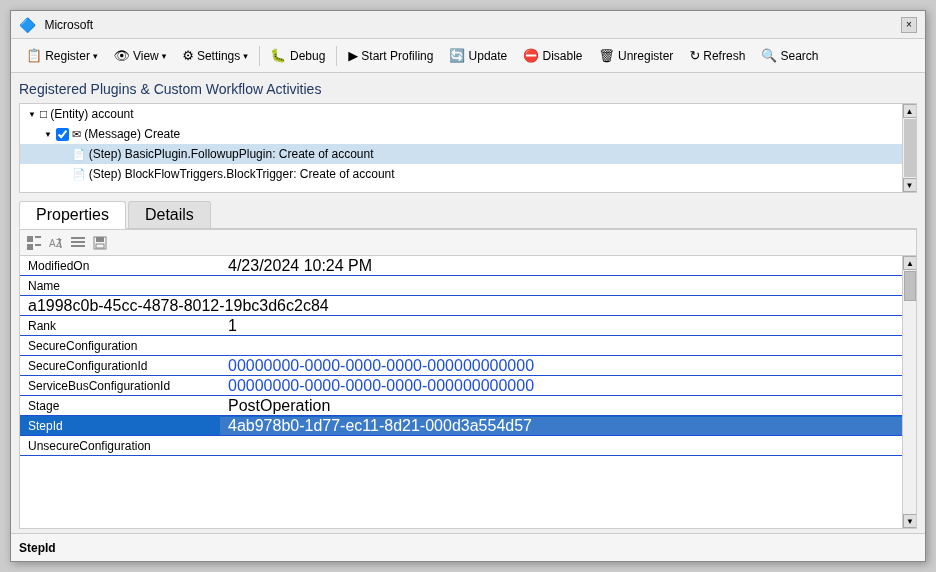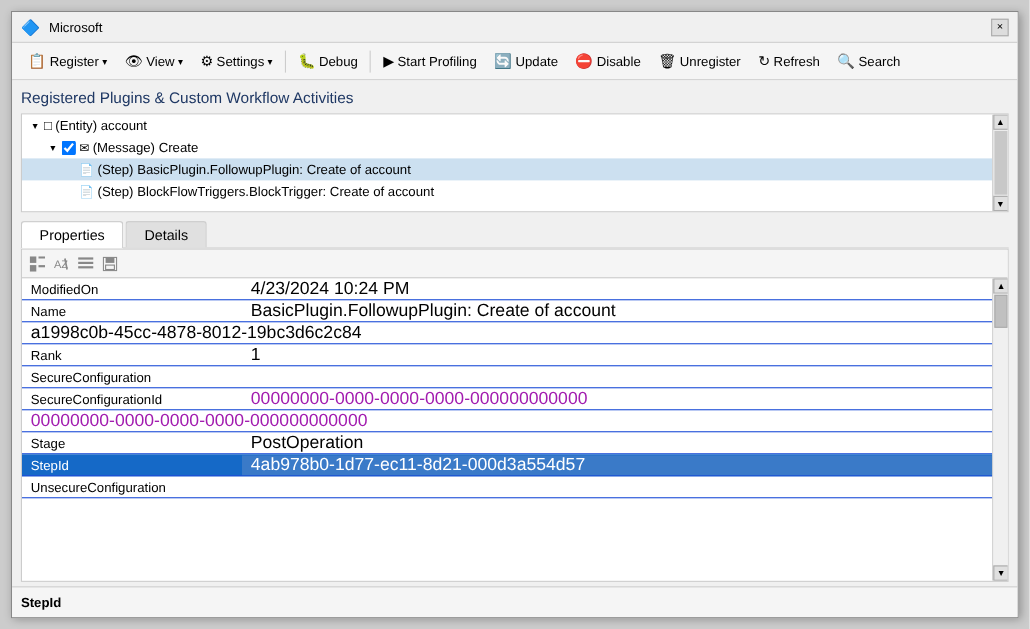--- a/index.html
+++ b/index.html
@@ -168,21 +168,21 @@
       border-bottom: 1px solid #ccc;
       background: #f0f0f0;
       margin-top: 8px;
     }
     .tab {
       padding: 4px 16px;
       border: 1px solid #ccc;
       border-bottom: none;
       background: #e0e0e0;
       cursor: pointer;
-      font-size: 13px;
+      font-size: 16px;
       margin-right: 2px;
       border-radius: 3px 3px 0 0;
     }
     .tab.active {
       background: #fff;
       border-bottom: 1px solid #fff;
       margin-bottom: -1px;
       z-index: 1;
     }
     .props-area {
@@ -245,21 +245,21 @@
     }
     .prop-value {
       flex: 1;
       padding: 0 8px;
       overflow: hidden;
       text-overflow: ellipsis;
       white-space: nowrap;
       font-size: 16px;
     }
     .prop-value.link {
-      color: #a21caf;
+      color: #1d4ed8;
     }
     .status-bar {
       background: #f5f5f5;
       border-top: 1px solid #ccc;
       padding: 4px 8px;
       font-size: 12px;
       font-weight: bold;
       height: 28px;
       display: flex;
       align-items: center;
@@ -430,38 +430,38 @@
       </div>
       <div style="flex:1; display:flex; overflow:hidden; position:relative;">
         <div class="props-table" style="flex:1; overflow-y:auto; overflow-x:hidden;">
 
         <div class="prop-row">
               <div class="prop-name">ModifiedOn</div>
               <div class="prop-value">4/23/2024 10:24 PM</div>
             </div>
             <div class="prop-row">
               <div class="prop-name">Name</div>
-              <div class="prop-value">BasicPlugin.FollowupPlugin: Create of account</div>
             </div>
             <div class="prop-row">
               <div class="prop-value">a1998c0b-45cc-4878-8012-19bc3d6c2c84</div>
             </div>
             <div class="prop-row">
               <div class="prop-name">Rank</div>
               <div class="prop-value">1</div>
             </div>
             <div class="prop-row">
               <div class="prop-name">SecureConfiguration</div>
               <div class="prop-value"></div>
             </div>
             <div class="prop-row">
               <div class="prop-name">SecureConfigurationId</div>
               <div class="prop-value link">00000000-0000-0000-0000-000000000000</div>
             </div>
             <div class="prop-row">
+              <div class="prop-name">ServiceBusConfigurationId</div>
               <div class="prop-value link">00000000-0000-0000-0000-000000000000</div>
             </div>
             <div class="prop-row">
               <div class="prop-name">Stage</div>
               <div class="prop-value">PostOperation</div>
             </div>
             <div class="prop-row selected">
               <div class="prop-name" style="color: rgb(255, 255, 255);">StepId</div>
               <div class="prop-value" style="color: #ffffff; background: rgb(58, 122, 200);">4ab978b0-1d77-ec11-8d21-000d3a554d57</div>
             </div>

